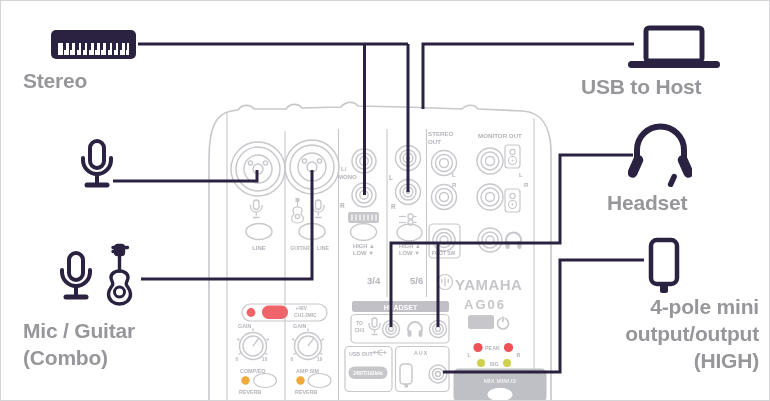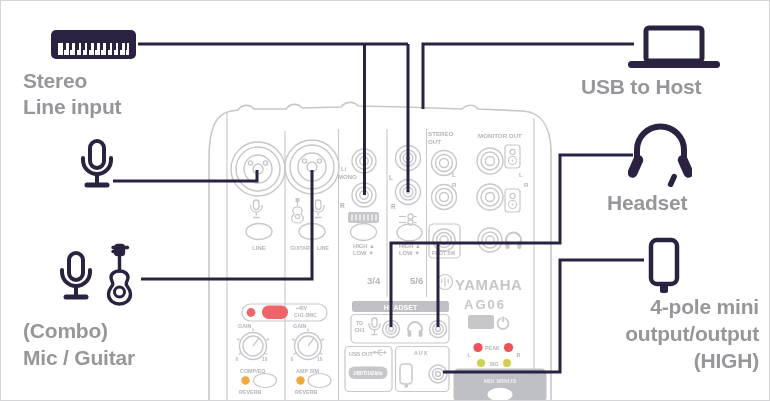--- a/index.html
+++ b/index.html
@@ -364,31 +364,30 @@
     </g>
   </svg>
 
   <svg class="abs" style="left:647px;top:236px" width="32" height="58" viewBox="0 0 32 58">
     <rect x="3" y="3" width="26" height="44" rx="6" fill="#ffffff" stroke="#2a2240" stroke-width="4.5"></rect>
     <rect x="12" y="47" width="8" height="9" rx="2" fill="#2a2240"></rect>
   </svg>
 
   <div class="callout" style="left:22px;top:67px">
     <div>Stereo</div>
-    <div>Line input</div>
   </div>
 
   <div class="callout" style="left:580px;top:73px">USB to Host</div>
 
 
   <div class="callout" style="left:606px;top:189px">Headset</div>
 
   <div class="callout" style="left:22px;top:316px;line-height:27px">
+    <div>Mic / Guitar</div>
     <div>(Combo)</div>
-    <div>Mic / Guitar</div>
   </div>
 
   <div class="callout" style="left:568px;top:292px;width:190px;text-align:right;line-height:27px">
     <div>4-pole mini</div>
     <div>output/output</div>
     <div>(HIGH)</div>
   </div>
 
 </div>
 

